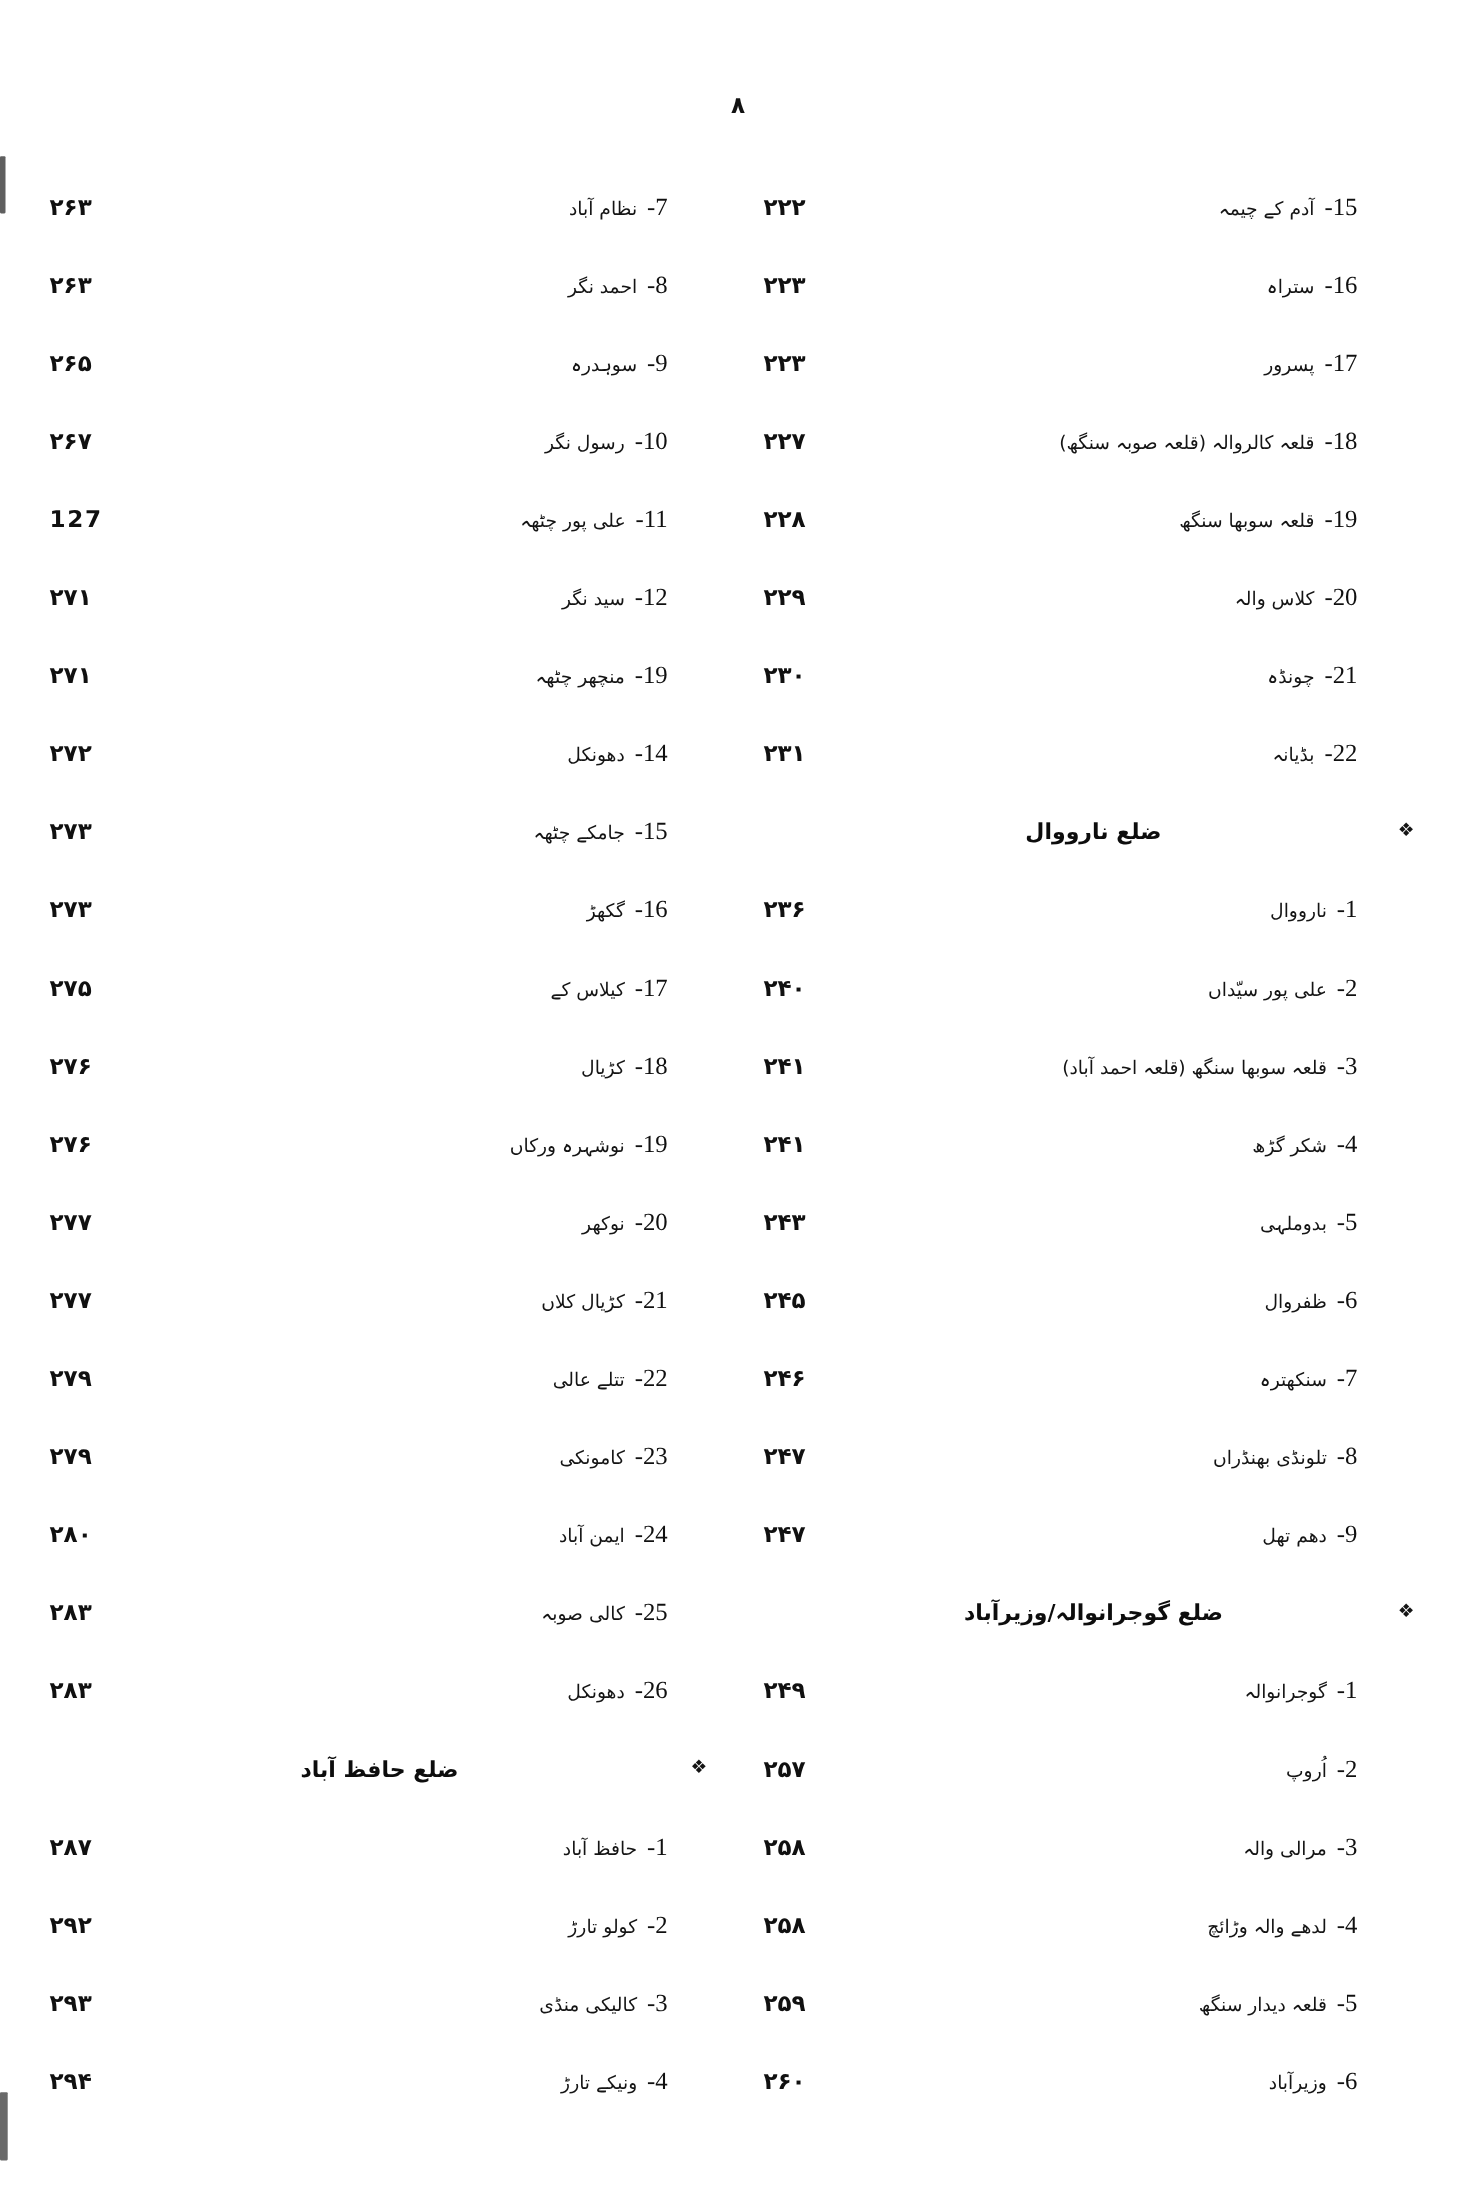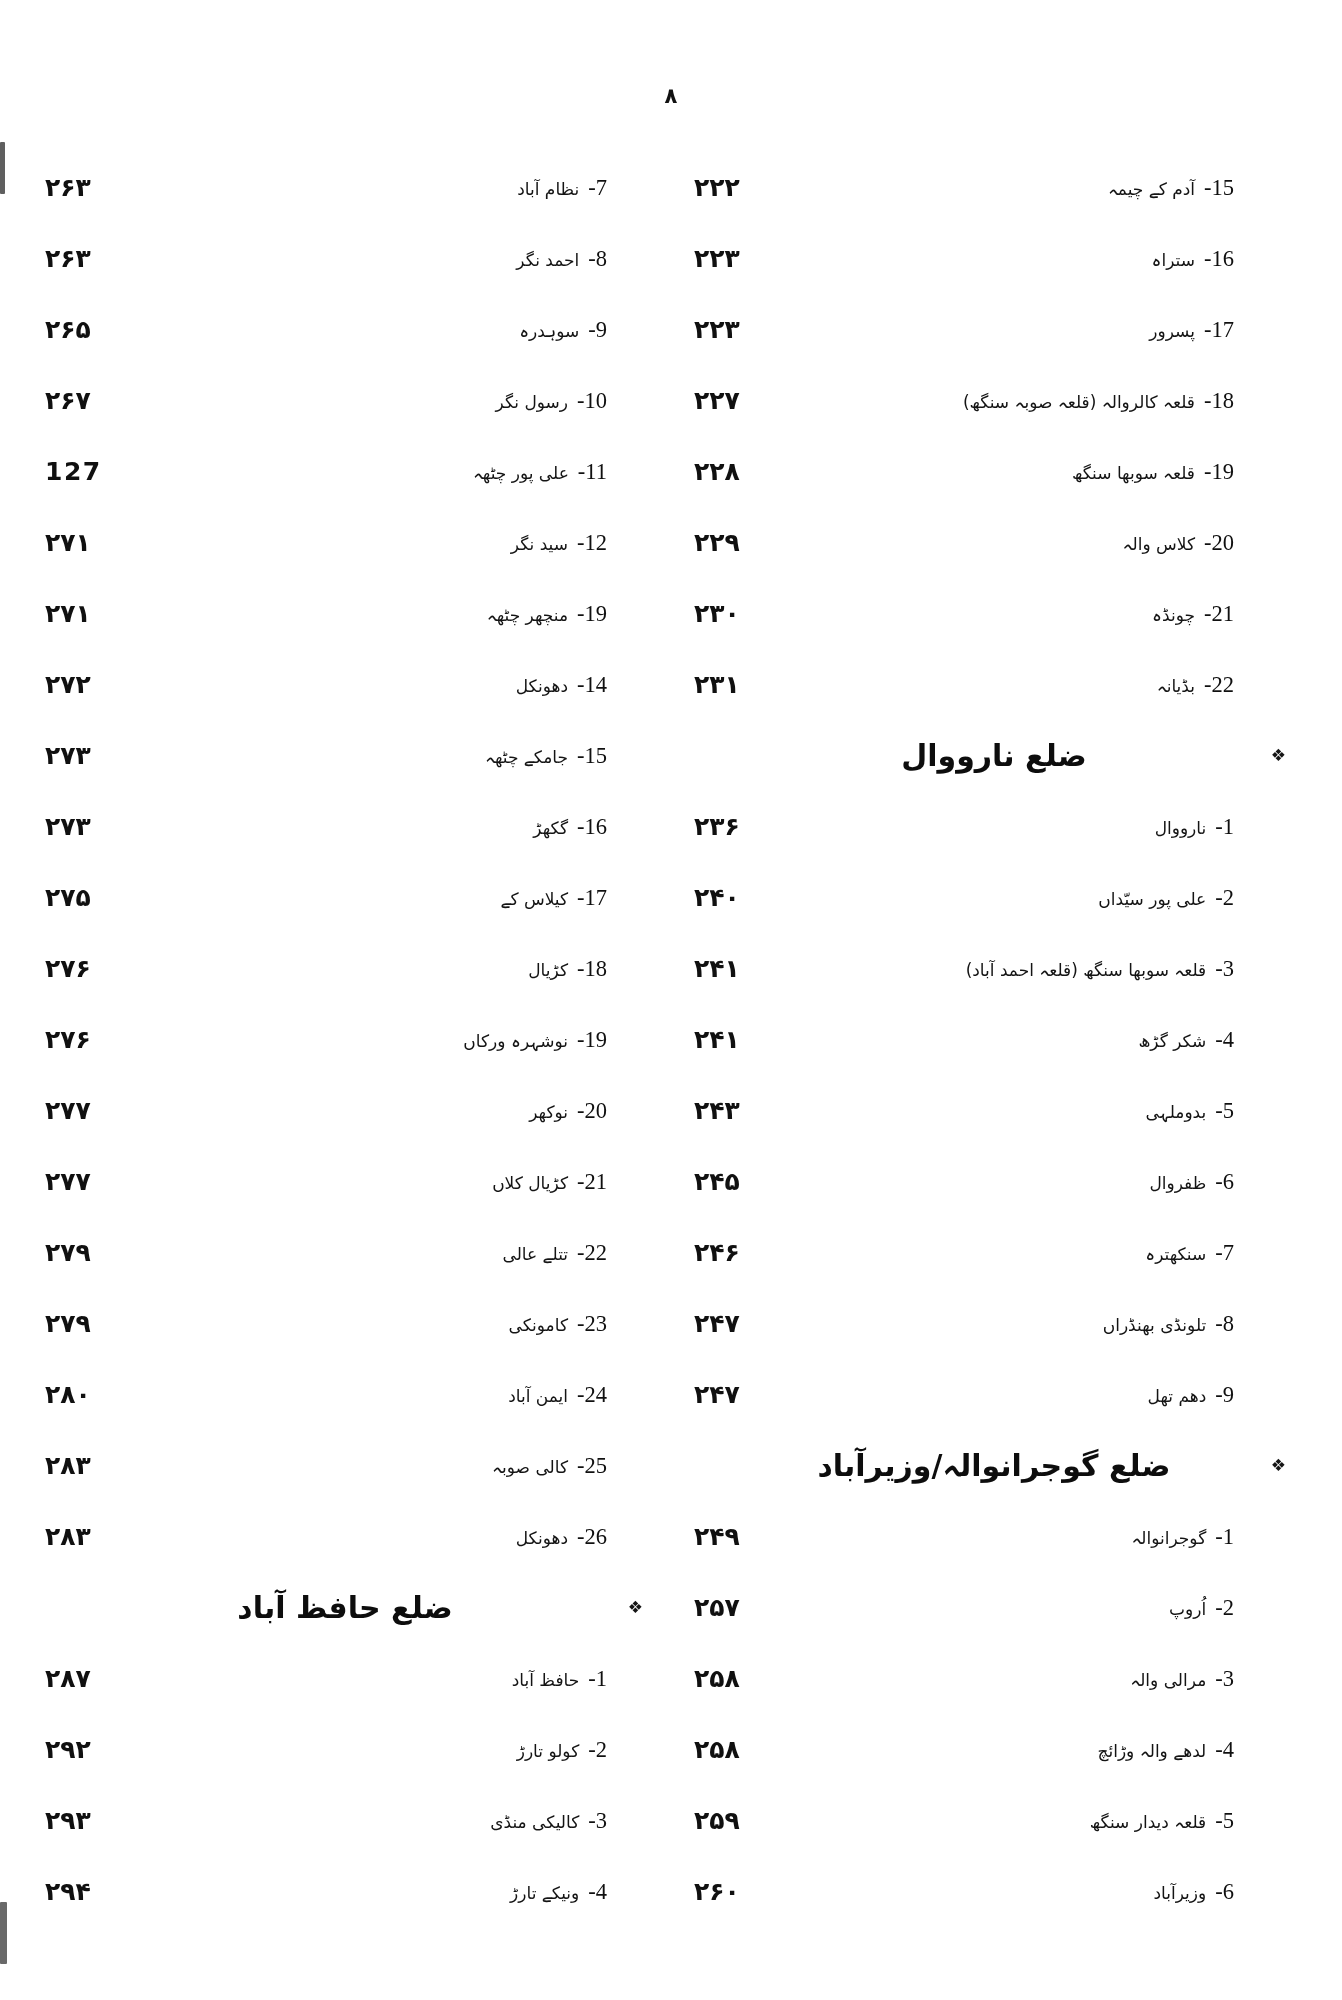--- a/index.html
+++ b/index.html
@@ -36,27 +36,27 @@
     white-space:nowrap;
   }
   .no{
     font-family:"Liberation Serif",serif;
     font-size:22.5px;color:#101010;
   }
   .nm{
     font-size:17px;color:#141414;
   }
   .pg{
-    font-size:25px;font-weight:bold;
+    font-size:21px;font-weight:bold;
     letter-spacing:1.5px;color:#101010;
     white-space:nowrap;
   }
   .row.header{position:relative;justify-content:center;}
   .row.header .title{
-    font-size:30px;font-weight:bold;color:#0d0d0d;
+    font-size:20px;font-weight:bold;color:#0d0d0d;
     white-space:nowrap;
   }
   .row.header .bullet{
     position:absolute;top:50%;transform:translateY(-54%);
     font-size:17px;color:#151515;
   }
   .col-right .row.header .bullet{right:8px;}
   .col-left  .row.header .bullet{right:2px;}
   
   .artifact{position:absolute;background:#2a2a2a;border-radius:1px;}

